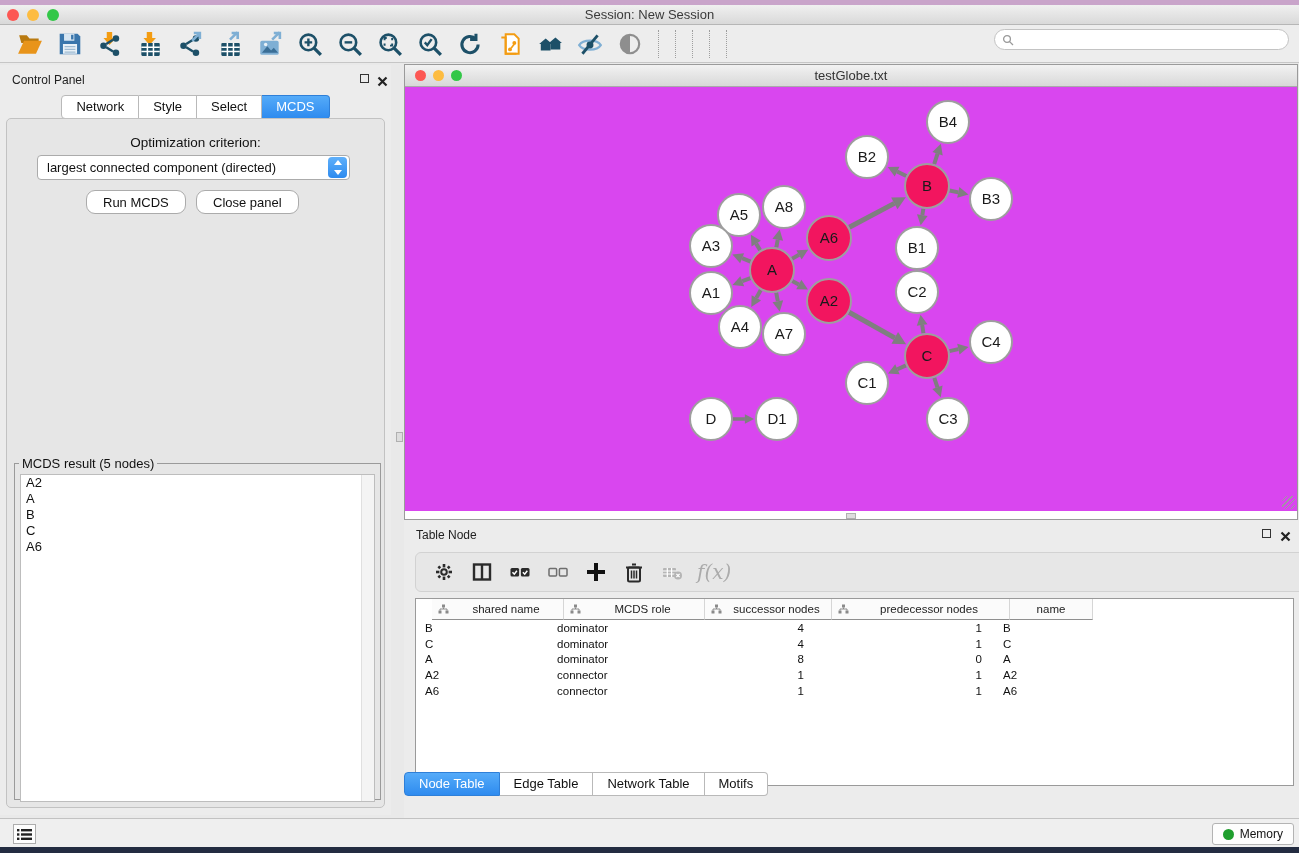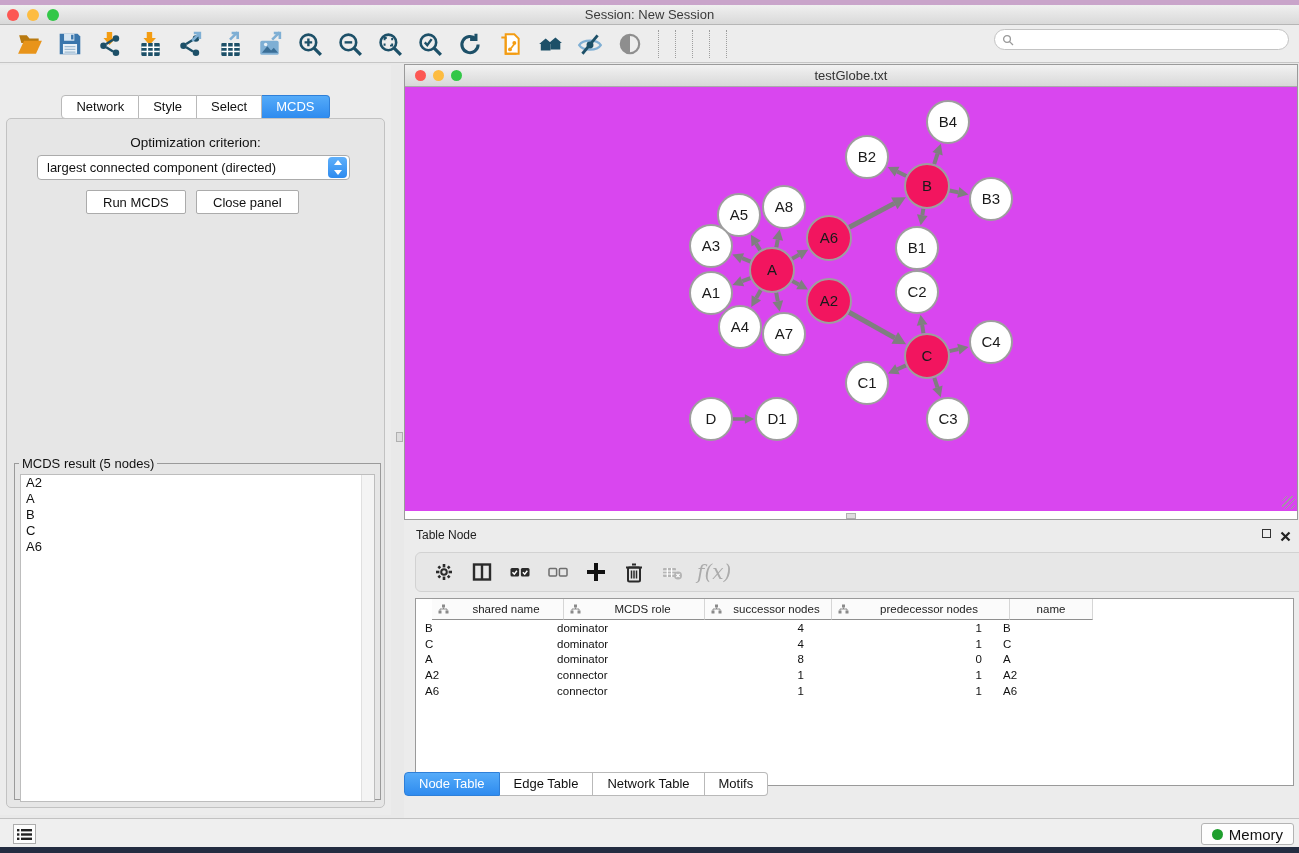--- a/index.html
+++ b/index.html
@@ -48,21 +48,21 @@
   .cp-select { position:absolute; left:37px; top:90px; width:313px; height:25px; background:#fff;
                border:1px solid #ABABAB; border-radius:4px; display:flex; align-items:center; }
   .cp-select .sel-text { flex:1; font-size:13px; color:#111; padding-left:9px; white-space:nowrap; }
   .sel-stepper { width:19px; height:21px; margin-right:2px; border-radius:4px;
                  background:linear-gradient(#5FB0FA,#2E8BEF); position:relative; }
   .sel-stepper i, .sel-stepper b { position:absolute; left:50%; transform:translateX(-50%); width:0; height:0;
                  border-left:4px solid transparent; border-right:4px solid transparent; }
   .sel-stepper i { top:3px; border-bottom:5px solid #fff; }
   .sel-stepper b { bottom:3px; border-top:5px solid #fff; }
   .cp-btn { position:absolute; top:125px; height:24px; background:#fff; border:1px solid #ABABAB;
-            border-radius:2px; font-size:13px; color:#111; padding:0 16px; font-family:inherit; }
+            border-radius:9px; font-size:13px; color:#111; padding:0 16px; font-family:inherit; }
   .mcds-box { position:absolute; left:14px; top:391px; width:367px; height:344px;
               border:1px solid #9A9A9A; margin:0; }
   .mcds-box legend { font-size:13px; color:#111; margin-left:4px; padding:0 3px; }
   .mcds-list { position:absolute; left:5px; top:3px; width:355px; height:328px; background:#fff;
                border:1px solid #BDBDBD; overflow:hidden; }
   .mcds-item { font-size:13px; color:#111; line-height:16px; padding-left:5px; }
   .mcds-scroll { position:absolute; right:0; top:0; width:13px; height:100%; background:#F4F4F4; border-left:1px solid #E0E0E0; }
 
   
   .net-window { position:absolute; left:404px; top:64px; width:894px; height:456px;
@@ -100,21 +100,21 @@
   .tp-cell { font-size:11.5px; color:#111; white-space:nowrap; }
   .tp-tabs { position:absolute; left:0; top:252px; width:100%; display:flex; }
 
   
   .statusbar { position:absolute; left:0; top:818px; width:1299px; height:29px;
                background:#EFEFEF; border-top:1px solid #C2C2C2; }
   .list-btn { position:absolute; left:13px; top:5px; width:23px; height:20px; background:#FDFDFD;
               border:1px solid #ADADAD; display:flex; align-items:center; justify-content:center; }
   .memory-btn { position:absolute; right:5px; top:4px; height:22px; background:#FDFDFD;
                 border:1px solid #B3B3B3; border-radius:3px; display:flex; align-items:center;
-                padding:0 10px; gap:6px; font-size:15px; color:#111; }
+                padding:0 10px; gap:6px; font-size:12px; color:#111; }
   .memory-dot { width:11px; height:11px; border-radius:50%; background:#1E9E2D; }
 </style>
 </head>
 <body>
 
 <div id="app">
   <div class="wall-top"></div>
 
   <div class="titlebar">
     <div class="tl-dots">
@@ -275,20 +275,29 @@
       </div>
     </div>
   <span class="tb-sep"></span>
       <span class="tb-sep"></span>
       <span class="tb-sep"></span>
       <span class="tb-sep"></span>
       <span class="tb-sep"></span>
     </div>
 
   <div class="control-panel">
+    <div class="panel-head">
+      <div class="panel-title">Control Panel</div>
+      <div class="panel-float" style="left:360px"></div>
+      <div class="panel-close" style="left:377px">
+        <svg viewBox="0 0 11 11">
+            <path d="M1.5 1.5L9.5 9.5M9.5 1.5L1.5 9.5" stroke="#222" stroke-width="2.2"></path>
+          </svg>
+      </div>
+    </div>
     <div class="cp-tabs" id="cp-tabs">
         <div class="tab">Network</div>
         <div class="tab">Style</div>
         <div class="tab">Select</div>
         <div class="tab active">MCDS</div>
       </div>
     <div class="cp-content"></div>
     <div class="opt-label">Optimization criterion:</div>
     <div class="cp-select">
       <span class="sel-text">largest connected component (directed)</span>

